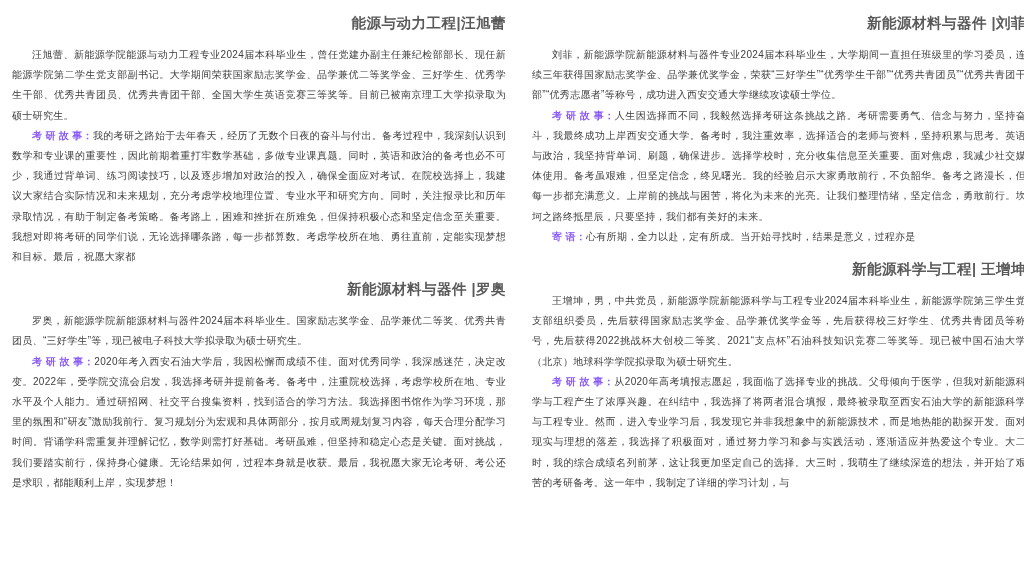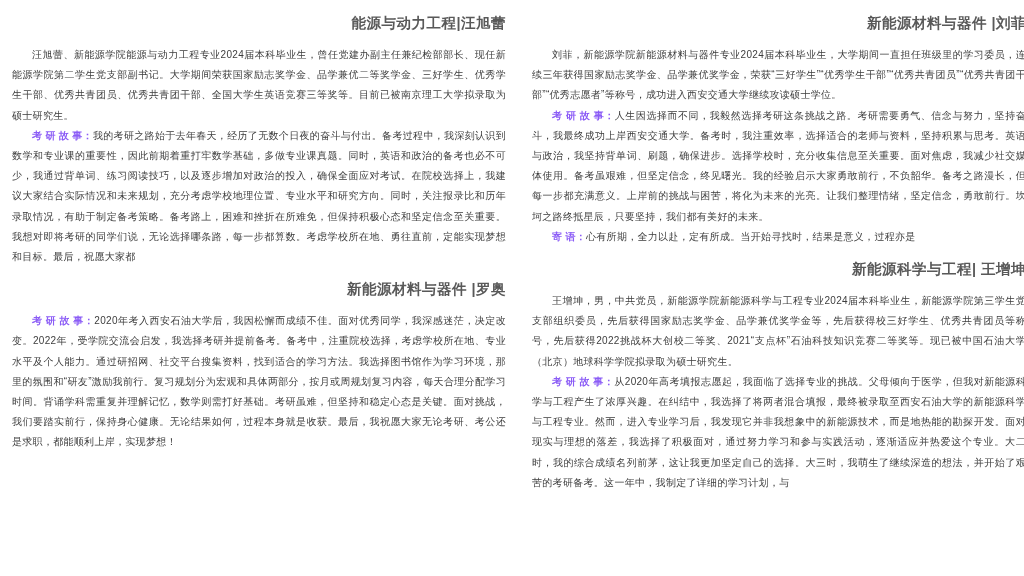--- a/index.html
+++ b/index.html
@@ -59,20 +59,21 @@
   <div class="column">
 
     <div class="section">
       <div class="section-header">能源与动力工程|汪旭蕾</div>
       <p class="para"><span>汪旭蕾、新能源学院能源与动力工程专业2024届本科毕业生，曾任党建办副主任兼纪检部部长、现任新能源学院第二学生党支部副书记。大学期间荣获国家励志奖学金、品学兼优二等奖学金、三好学生、优秀学生干部、优秀共青团员、优秀共青团干部、全国大学生英语竞赛三等奖等。目前已被南京理工大学拟录取为硕士研究生。</span></p>
       <p class="para"><span class="label">考 研 故 事：</span><span>我的考研之路始于去年春天，经历了无数个日夜的奋斗与付出。备考过程中，我深刻认识到数学和专业课的重要性，因此前期着重打牢数学基础，多做专业课真题。同时，英语和政治的备考也必不可少，我通过背单词、练习阅读技巧，以及逐步增加对政治的投入，确保全面应对考试。在院校选择上，我建议大家结合实际情况和未来规划，充分考虑学校地理位置、专业水平和研究方向。同时，关注报录比和历年录取情况，有助于制定备考策略。备考路上，困难和挫折在所难免，但保持积极心态和坚定信念至关重要。我想对即将考研的同学们说，无论选择哪条路，每一步都算数。考虑学校所在地、勇往直前，定能实现梦想和目标。最后，祝愿大家都</span></p>
     </div>
 
     <div class="section">
       <div class="section-header">新能源材料与器件 |罗奥</div>
+      <p class="para"><span>罗奥，新能源学院新能源材料与器件2024届本科毕业生。国家励志奖学金、品学兼优二等奖、优秀共青团员、“三好学生”等，现已被电子科技大学拟录取为硕士研究生。</span></p>
       <p class="para"><span class="label">考 研 故 事：</span><span>2020年考入西安石油大学后，我因松懈而成绩不佳。面对优秀同学，我深感迷茫，决定改变。2022年，受学院交流会启发，我选择考研并提前备考。备考中，注重院校选择，考虑学校所在地、专业水平及个人能力。通过研招网、社交平台搜集资料，找到适合的学习方法。我选择图书馆作为学习环境，那里的氛围和“研友”激励我前行。复习规划分为宏观和具体两部分，按月或周规划复习内容，每天合理分配学习时间。背诵学科需重复并理解记忆，数学则需打好基础。考研虽难，但坚持和稳定心态是关键。面对挑战，我们要踏实前行，保持身心健康。无论结果如何，过程本身就是收获。最后，我祝愿大家无论考研、考公还是求职，都能顺利上岸，实现梦想！</span></p>
     </div>
 
   </div>
 
   <div class="column">
 
     <div class="section">
       <div class="section-header">新能源材料与器件 |刘菲</div>
       <p class="para"><span>刘菲，新能源学院新能源材料与器件专业2024届本科毕业生，大学期间一直担任班级里的学习委员，连续三年获得国家励志奖学金、品学兼优奖学金，荣获“三好学生”“优秀学生干部”“优秀共青团员”“优秀共青团干部”“优秀志愿者”等称号，成功进入西安交通大学继续攻读硕士学位。</span></p>

